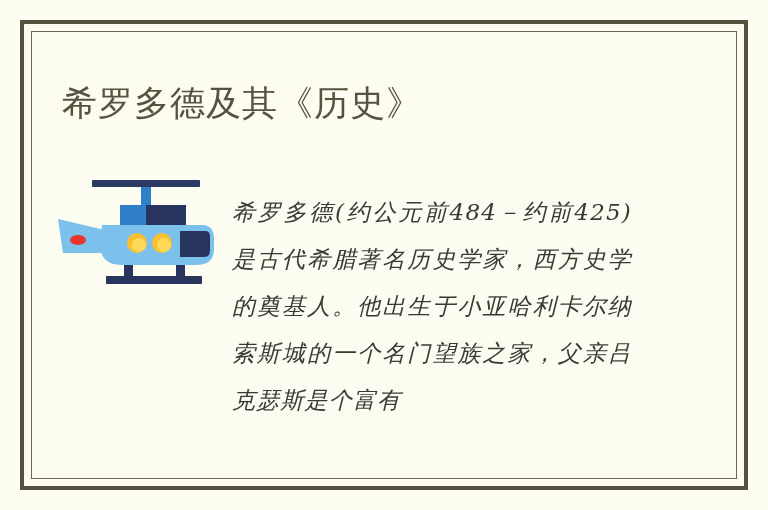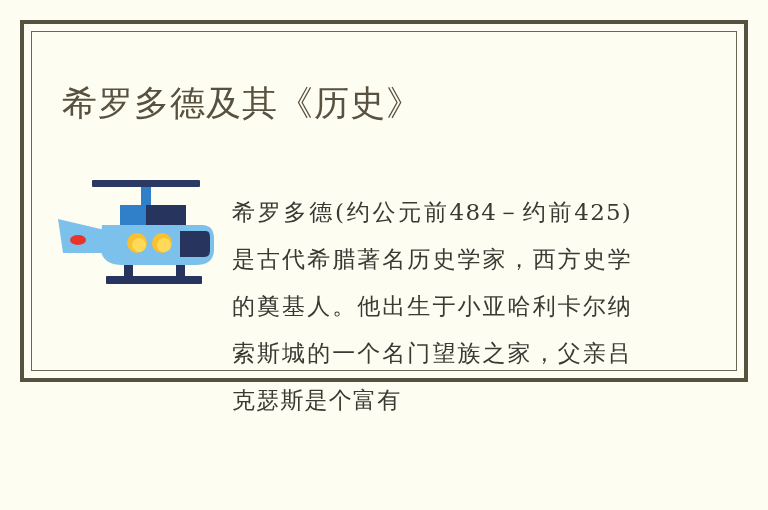--- a/index.html
+++ b/index.html
@@ -14,21 +14,21 @@
     font-family: "Liberation Sans", "DejaVu Sans", sans-serif;
     overflow: hidden;
   }
 
   
   .page {
     position: absolute;
     left: 20px;
     top: 20px;
     width: 728px;
-    height: 362px;
+    height: 470px;
     box-sizing: border-box;
     border: 4px solid #55523f;
     background: #fdfdf2;
   }
   .page-inner {
     position: absolute;
     left: 7px;
     top: 7px;
     right: 7px;
     bottom: 7px;
@@ -73,20 +73,21 @@
     top: 0;
   }
 
   
   .bodytext {
     position: absolute;
     left: 208px;
     top: 20px;
     width: 400px;
     font-family: "DejaVu Serif", "Liberation Serif", serif;
+    font-style: italic;
     font-size: 23px;
     line-height: 47px;
     color: #3a3a34;
     letter-spacing: 1.2px;
     text-align: justify;
     text-justify: inter-character;
     word-break: break-all;
   }
 </style>
 </head>

